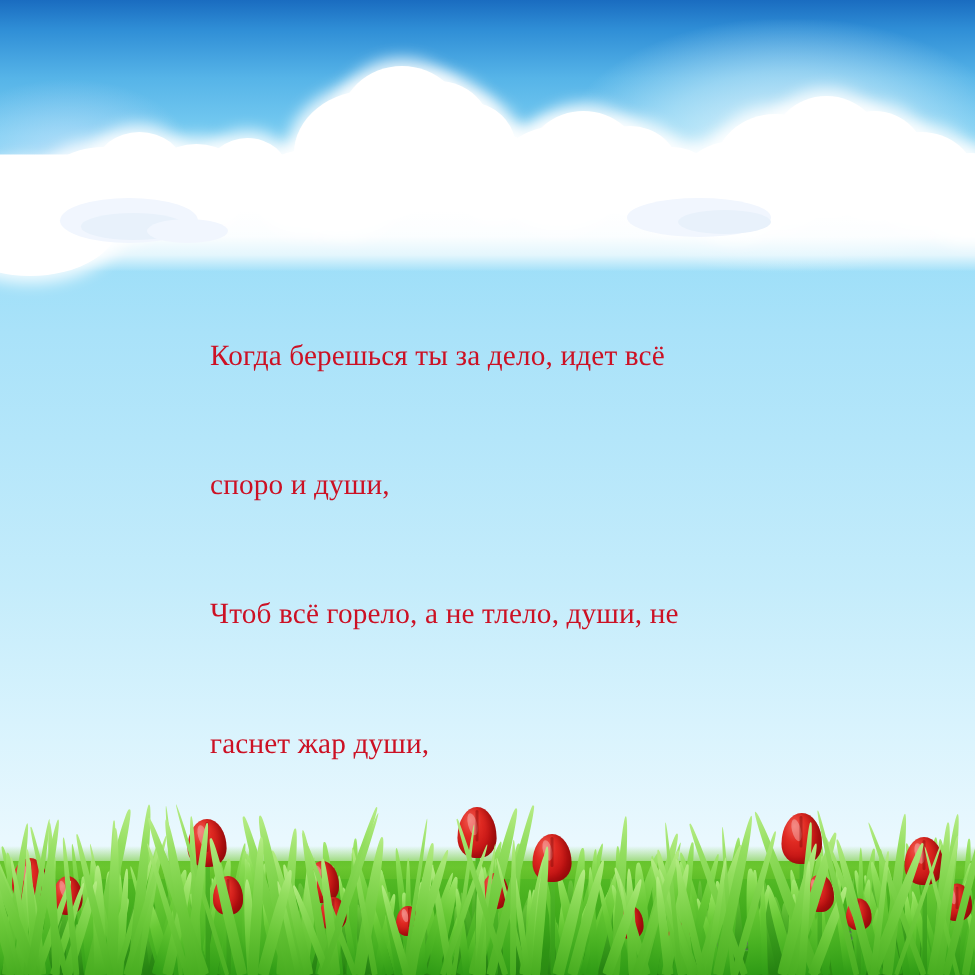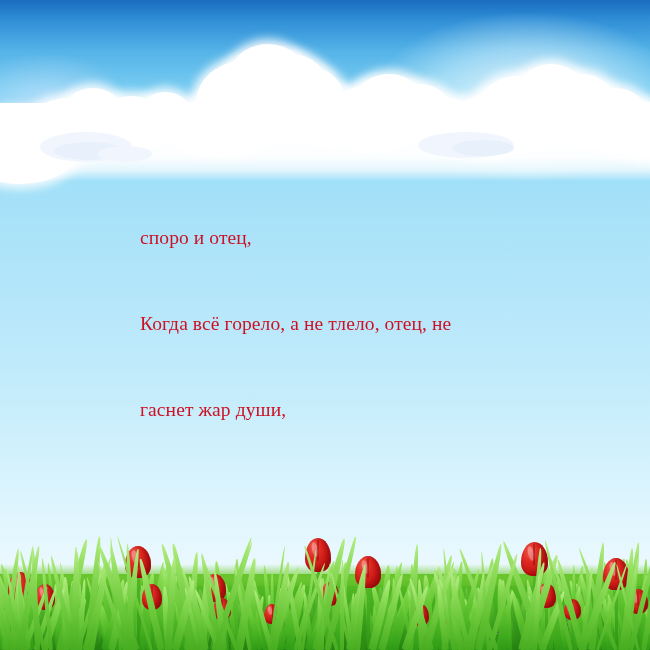--- a/index.html
+++ b/index.html
@@ -257,22 +257,23 @@
     <div class="puff soft" style="left:512px; top:28px; width:78px; height:78px;"></div>
     <div class="puff soft" style="left:548px; top:38px; width:70px; height:70px;"></div>
     <div class="puff soft" style="left:578px; top:52px; width:72px; height:62px;"></div>
     <div class="puff soft" style="left:612px; top:66px; width:70px; height:56px;"></div>
 
     <div class="puff tint" style="left:418px; top:96px; width:96px; height:26px;"></div>
     <div class="puff tint2" style="left:452px; top:104px; width:62px; height:16px;"></div>
   </div>
 
   <div class="poem">
-    <span class="line">споро и отец,</span>
-    <span class="line">Когда всё горело, а не тлело, отец, не</span>
+    <span class="line">Когда берешься ты за дело, идет всё</span>
+    <span class="line">споро и души,</span>
+    <span class="line">Чтоб всё горело, а не тлело, души, не</span>
     <span class="line">гаснет жар души,</span>
     
     
     
     
   </div>
 
   <div class="grass-strip">
     <div class="grass-mat"></div>
     <div id="blades">

